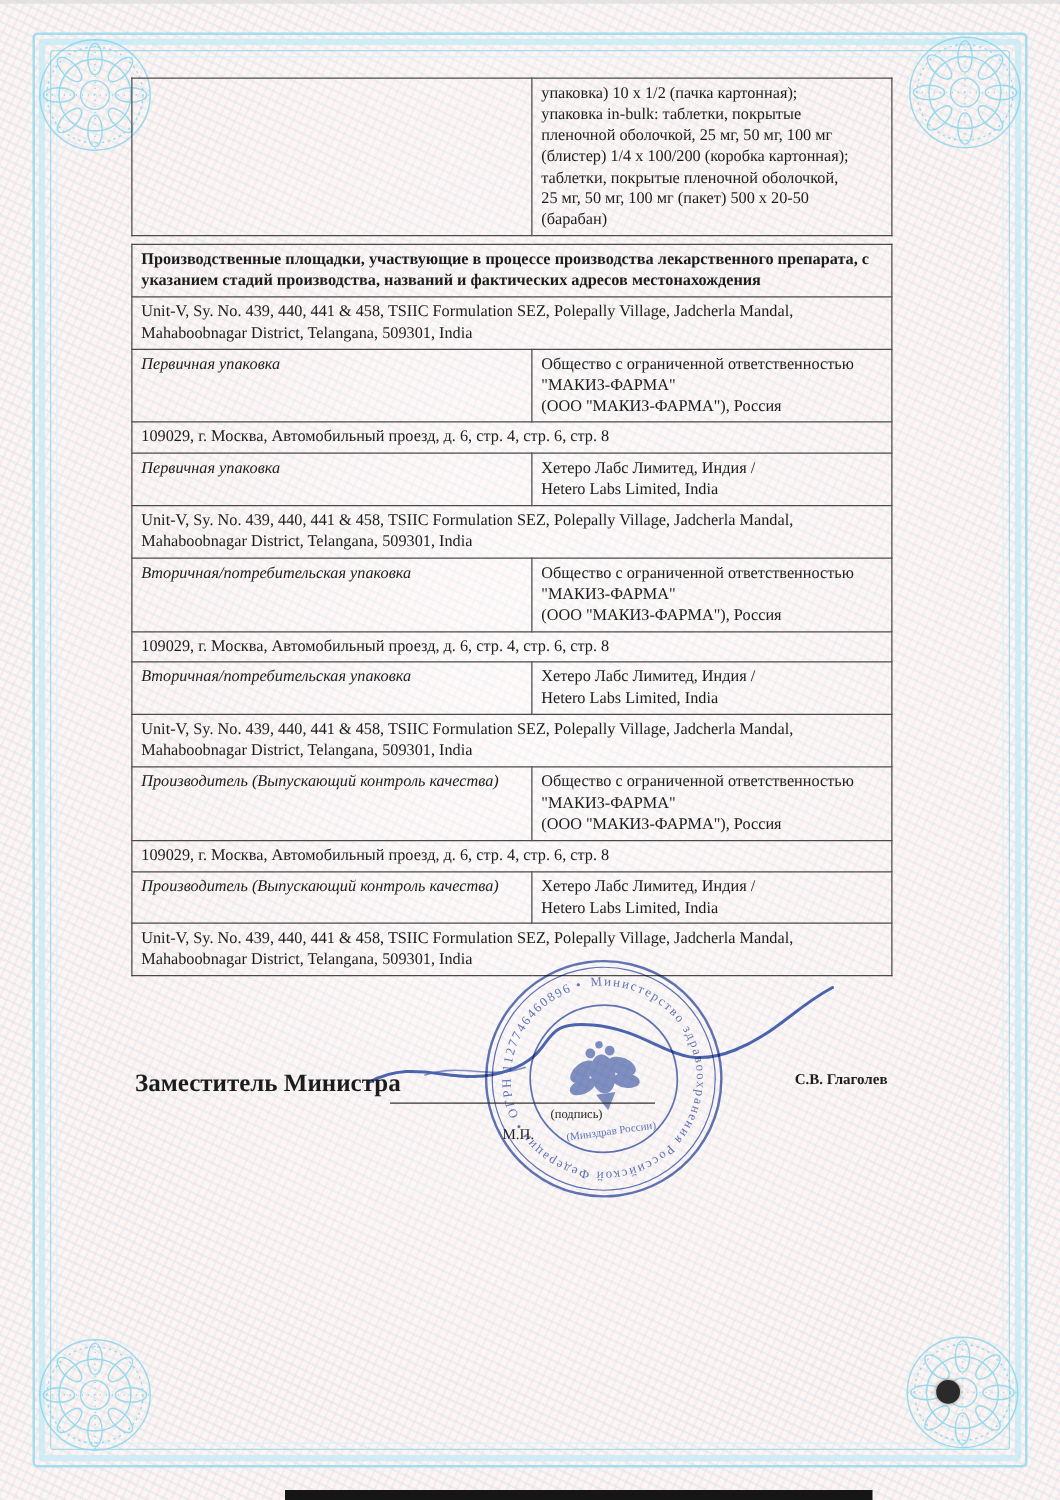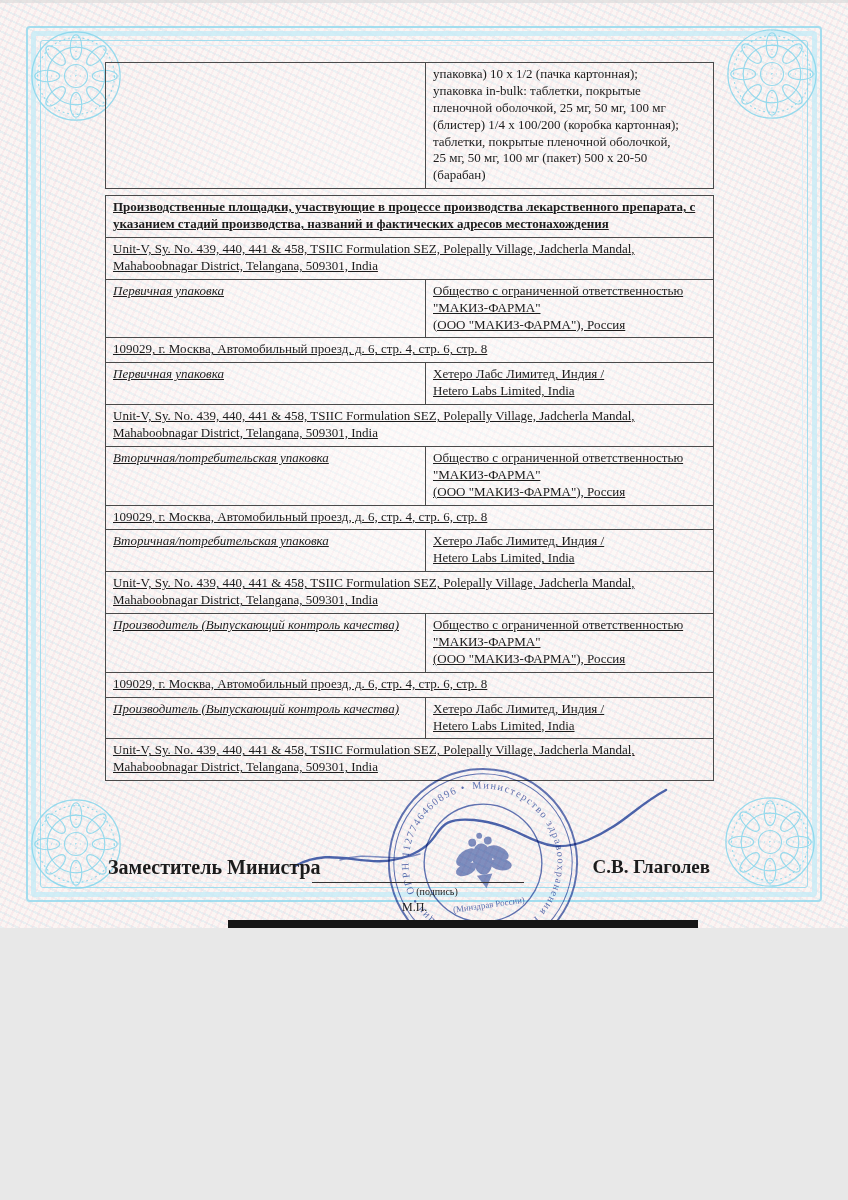--- a/index.html
+++ b/index.html
@@ -4,21 +4,21 @@
 <style>
   :root{
     --stamp-blue:#3a55a8;
     --border-cyan:#8fd8ee;
     --border-cyan-light:#c3ebf7;
     --line-dark:#3f3f3f;
     --ink:#1c1c1c;
   }
   html,body{margin:0;padding:0;background:#e8e8e8;}
   .page{
-    position:relative;width:848px;height:928px;margin:0 auto;overflow:hidden;
+    position:relative;width:848px;height:1200px;margin:0 auto;overflow:hidden;
     background:
       radial-gradient(ellipse at 50% 45%, rgba(255,255,255,.55) 0%, rgba(255,255,255,0) 70%),
       repeating-linear-gradient(115deg, rgba(242,200,212,.22) 0 2px, rgba(255,255,255,0) 2px 6px),
       repeating-linear-gradient(25deg, rgba(160,214,233,.20) 0 2px, rgba(255,255,255,0) 2px 7px),
       #fbf5f3;
     font-family:"Liberation Serif","DejaVu Serif",serif;
     color:var(--ink);
   }
   
   .frame-a{position:absolute;inset:26px;border:2px solid var(--border-cyan);border-radius:4px;opacity:.8;}
@@ -28,36 +28,36 @@
   .edge-top{position:absolute;left:0;top:0;width:100%;height:3px;background:#d9d9d9;opacity:.6;}
   .rosette{position:absolute;width:96px;height:96px;opacity:.85;}
   .rosette.tl{left:28px;top:28px;}
   .rosette.tr{right:28px;top:26px;}
   .rosette.bl{left:28px;bottom:36px;}
   .rosette.br{right:30px;bottom:38px;}
 
   
   .table-wrap{position:absolute;left:105px;top:62px;width:608px;}
   table.doc-table{border-collapse:collapse;width:608px;table-layout:fixed;font-size:13px;line-height:1.3;}
-  table.doc-table + table.doc-table{margin-top:6px;text-decoration:underline;}
+  table.doc-table + table.doc-table{margin-top:6px;}
   .doc-table td{
     border:1px solid #4a4a4a;
     padding:3px 7px 4px;
     vertical-align:top;
     white-space:pre-line;
     word-wrap:break-word;
   }
   .doc-table td.italic{font-style:italic;}
   .doc-table td.bold{font-weight:bold;}
 
   
   .footer-title{position:absolute;left:108px;top:856px;font-size:20px;font-weight:bold;}
-  .signer-name{position:absolute;right:138px;top:856px;font-size:19px;font-weight:bold;margin-left:36px;}
+  .signer-name{position:absolute;right:138px;top:856px;font-size:12px;font-weight:bold;margin-left:36px;}
   .sign-line{position:absolute;left:312px;top:882px;width:212px;border-top:1px solid #333;}
-  .sign-caption{position:absolute;left:392px;top:886px;width:90px;font-size:10px;text-align:center;color:#222;}
+  .sign-caption{position:absolute;left:392px;top:886px;width:90px;font-size:10px;text-align:right;color:#222;}
   .seal-mark{position:absolute;left:402px;top:900px;font-size:12px;color:#222;}
 
   
   .stamp{position:absolute;left:385px;top:765px;width:196px;height:196px;opacity:.8;mix-blend-mode:multiply;transform:rotate(-8deg);}
   .signature-svg{position:absolute;left:280px;top:768px;width:390px;height:125px;opacity:.85;mix-blend-mode:multiply;}
 
   
   .hole-punch{position:absolute;left:749px;top:1104px;width:19px;height:19px;border-radius:50%;background:#2a2a2a;box-shadow:0 0 3px rgba(0,0,0,.5);}
   .bottom-strip{position:absolute;left:228px;bottom:0;width:470px;height:8px;background:#161616;}
 </style>

